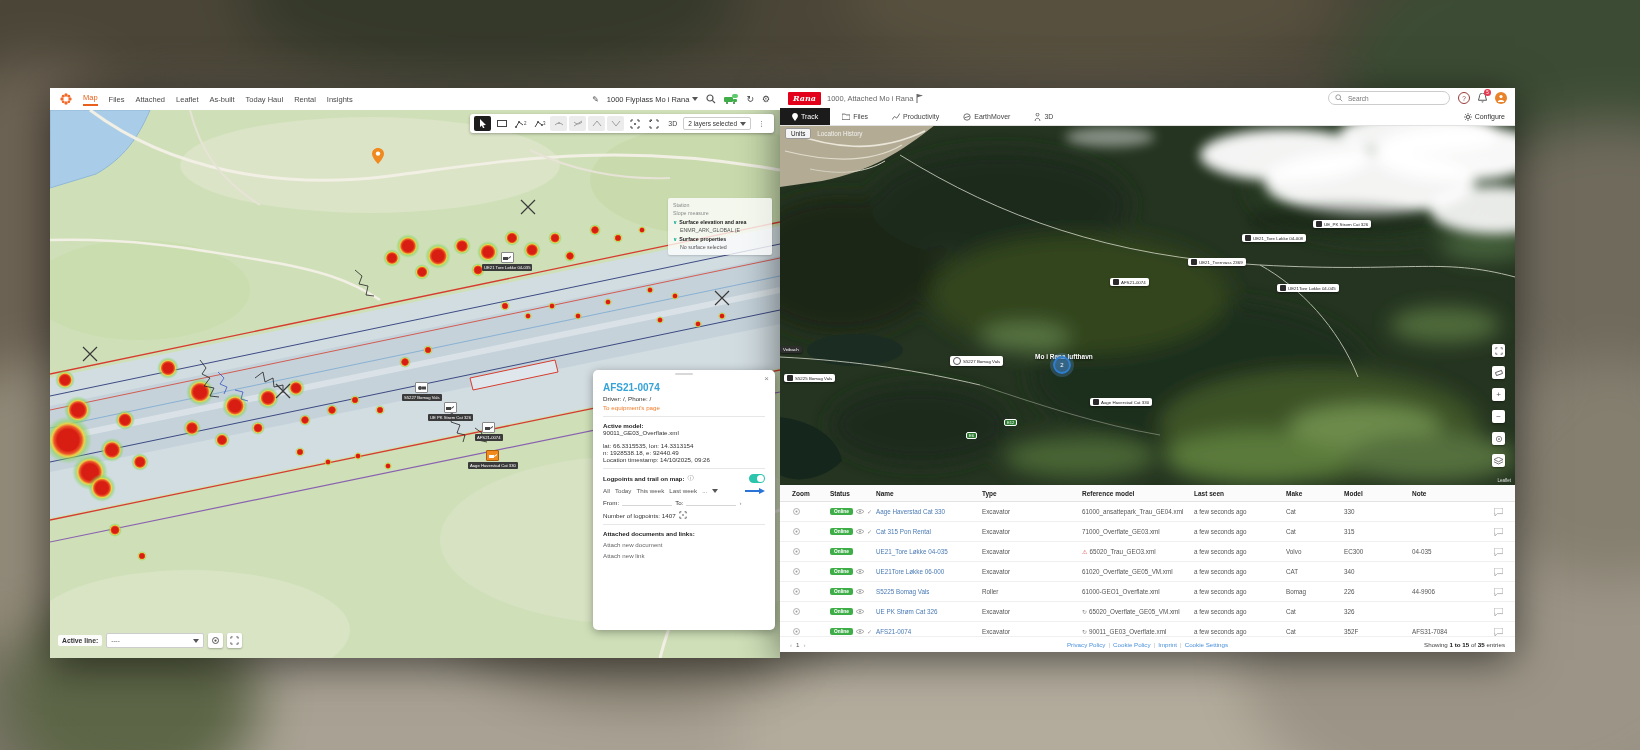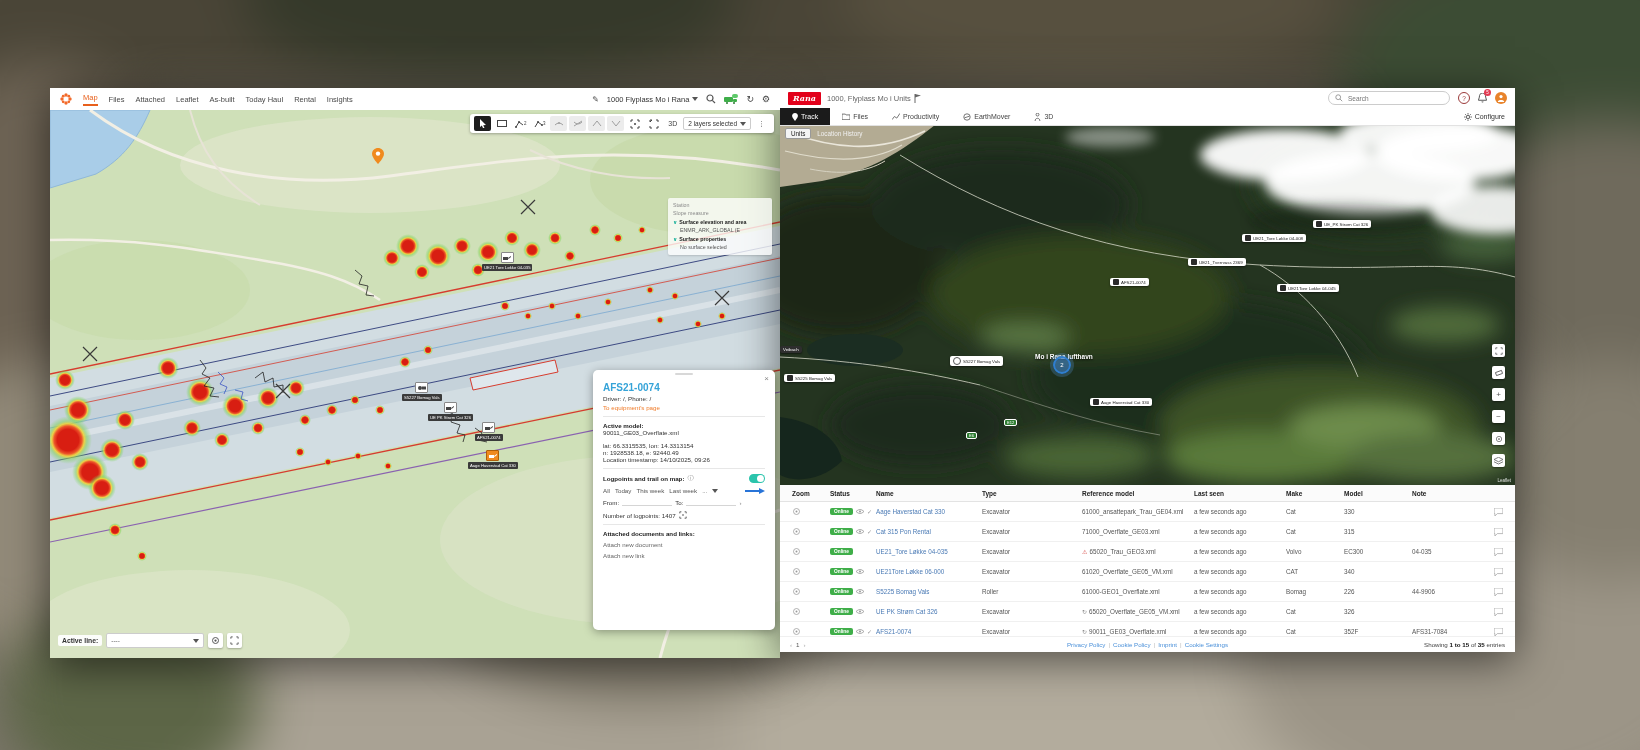--- a/index.html
+++ b/index.html
@@ -480,21 +480,21 @@
           </span>
       </div>
     </div>
   </div>
 
   <div class="window" style="left:780px;top:88px;width:735px;height:564px;">
 
     <div class="rheader">
       <span class="leica">Rana</span>
       <span class="rtitle">
-          <span>1000, Flyplass Mo i Units</span>
+          <span>1000, Attached Mo i Rana</span>
         <svg width="7" height="9" viewBox="0 0 7 9">
             <line x1="1" y1="0" x2="1" y2="9" stroke="#666"></line>
             <path d="M1,0 L7,1.5 L1,3.5 Z" fill="#666"></path>
           </svg>
       </span>
       <span class="rheader-right">
         <span class="search">
           <svg width="8" height="8" viewBox="0 0 10 10">
               <circle cx="4" cy="4" r="3" fill="none" stroke="#999" stroke-width="1.2"></circle>
               <line x1="6.3" y1="6.3" x2="9" y2="9" stroke="#999" stroke-width="1.2"></line>

